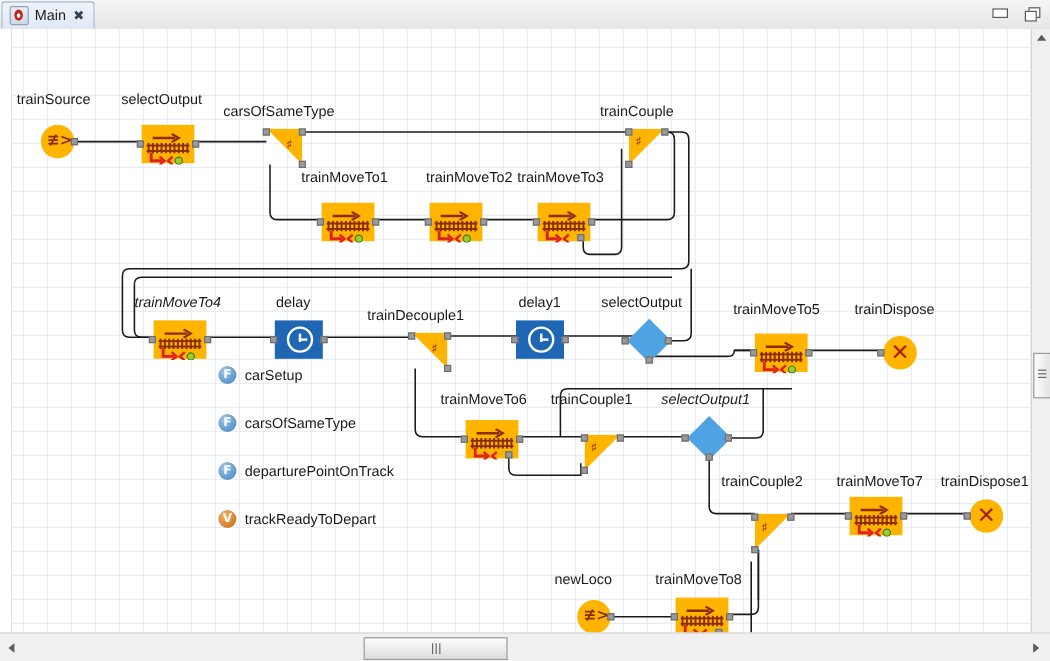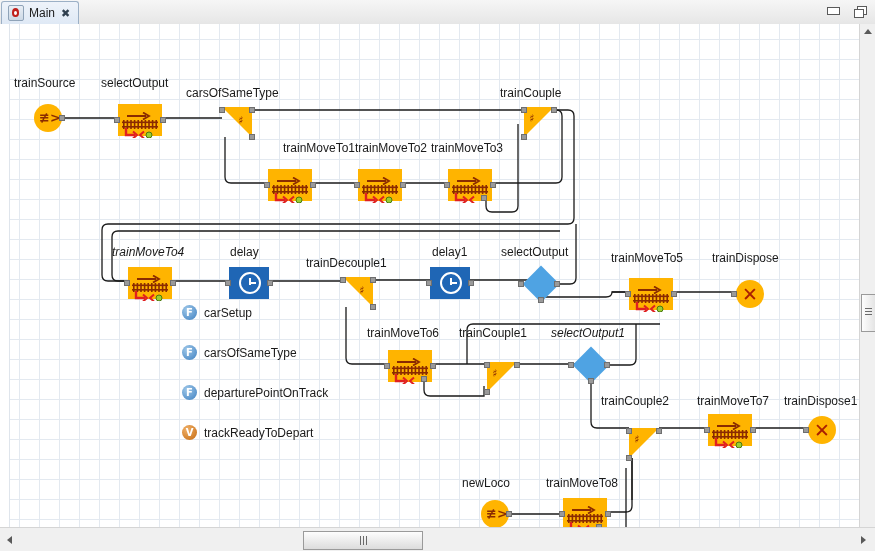--- a/index.html
+++ b/index.html
@@ -261,21 +261,21 @@
             <span class="sym"><svg viewBox="0 0 32 11" width="32" height="11" xmlns="http://www.w3.org/2000/svg">
   <path d="M3,1 L3,8 L12,8" stroke="#e02020" stroke-width="2.4" fill="none"></path>
   <path d="M10,4.5 L14,8 L10,11.5" stroke="#e02020" stroke-width="2" fill="none"></path>
   <path d="M21,4.5 L17,8 L21,11.5" stroke="#e02020" stroke-width="2" fill="none"></path>
   <circle cx="26" cy="8" r="3" fill="#9acd32" stroke="#4a7a10" stroke-width="1"></circle>
 </svg></span>
        </div>
           <div class="port" style="left:-4px;top:13px"></div>
           <div class="port" style="left:42px;top:13px"></div>
         </div>
-        <div class="lbl" style="left: 251px; top: 117px; margin-left: 32px;">trainMoveTo1</div>
+        <div class="lbl" style="left: 251px; top: 117px;">trainMoveTo1</div>
         <div class="node" style="left: 358px; top: 145px;">
           <div class="moveto">
          <span class="arw"><svg viewBox="0 0 24 8" width="24" height="8" xmlns="http://www.w3.org/2000/svg">
   <path d="M0,4 L19,4" stroke="#8a2b00" stroke-width="2" fill="none"></path>
   <path d="M16,0.5 L22,4 L16,7.5" stroke="#8a2b00" stroke-width="1.8" fill="none"></path>
 </svg></span>
             <span class="rail"><svg viewBox="0 0 36 9" width="36" height="9" xmlns="http://www.w3.org/2000/svg">
   <rect x="0" y="1.5" width="36" height="1.6" fill="#8a2b00"></rect>
   <rect x="0" y="6" width="36" height="1.6" fill="#8a2b00"></rect>
   <rect x="1" y="0" width="1.6" height="9" fill="#8a2b00"></rect>

